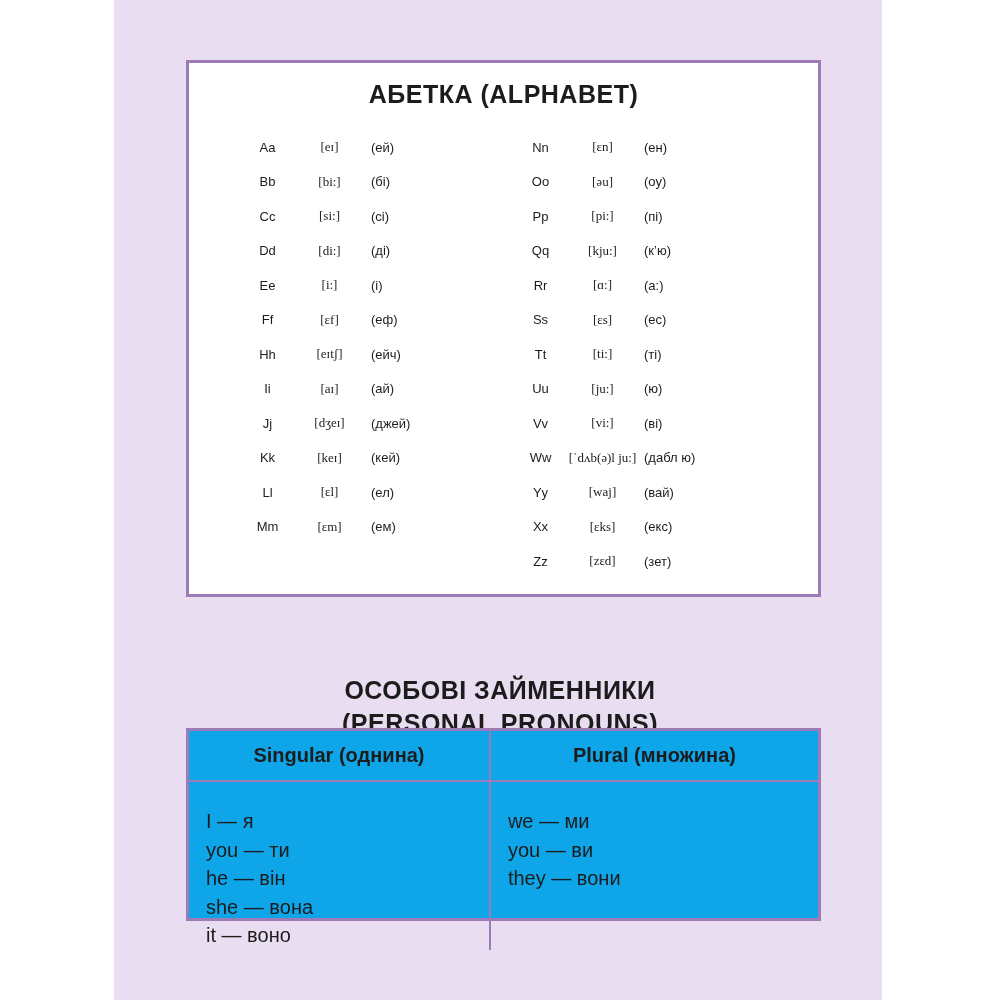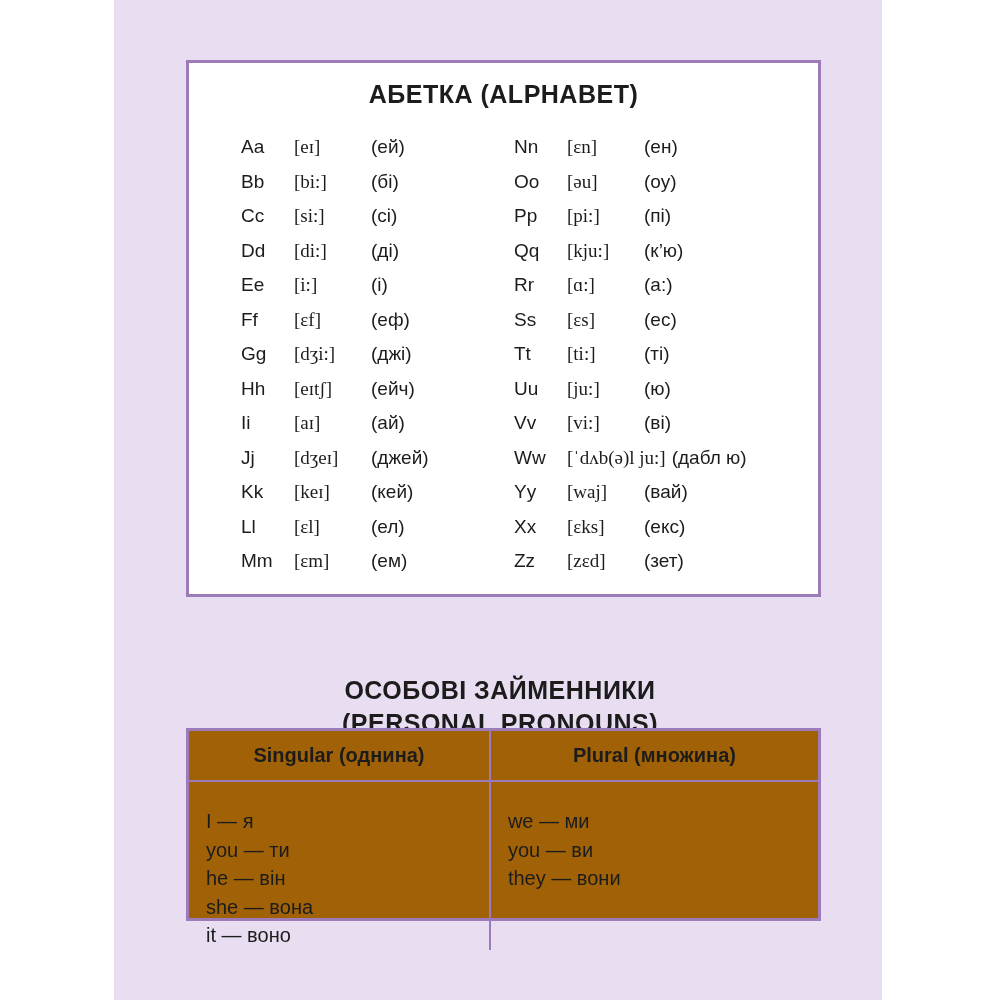--- a/index.html
+++ b/index.html
@@ -47,22 +47,23 @@
     margin-top: 21px;
     padding-left: 52px;
     padding-right: 10px;
   }
   .alpha-col-left { width: 273px; flex: none; }
   .alpha-col-right { flex: 1; }
   .alpha-row {
     display: flex;
     align-items: center;
     height: 34.5px;
-    font-size: 19px;
+    font-size: 13px;
     white-space: nowrap;
+    text-align: center;
   }
   .al { width: 53px; flex: none; }
   .ai {
     min-width: 71px;
     padding-right: 6px;
     font-family: "Liberation Serif", "DejaVu Serif", serif;
   }
   
   .pronouns-heading {
     position: absolute;
@@ -77,21 +78,21 @@
     margin-top: 38px;
   }
   .pronoun-table {
     position: absolute;
     left: 186px;
     top: 728px;
     width: 635px;
     height: 193px;
     box-sizing: border-box;
     border: 3px solid #9d7bb9;
-    background: #a16207;
+    background: #0ea5e9;
     display: flex;
     flex-direction: column;
   }
   .pt-head {
     display: flex;
     height: 49px;
     flex: none;
     border-bottom: 2px solid #9d7bb9;
   }
   .pt-head-cell {
@@ -146,25 +147,20 @@
           </div>
           <div class="alpha-row">
             <span class="al">Ee</span>
             <span class="ai">[i:]</span>
             <span class="ap">(і)</span>
           </div>
           <div class="alpha-row">
             <span class="al">Ff</span>
             <span class="ai">[ɛf]</span>
             <span class="ap">(еф)</span>
-          </div>
-          <div class="alpha-row">
-            <span class="al">Gg</span>
-            <span class="ai">[dʒi:]</span>
-            <span class="ap">(джі)</span>
           </div>
           <div class="alpha-row">
             <span class="al">Hh</span>
             <span class="ai">[eɪtʃ]</span>
             <span class="ap">(ейч)</span>
           </div>
           <div class="alpha-row">
             <span class="al">Ii</span>
             <span class="ai">[aɪ]</span>
             <span class="ap">(ай)</span>

